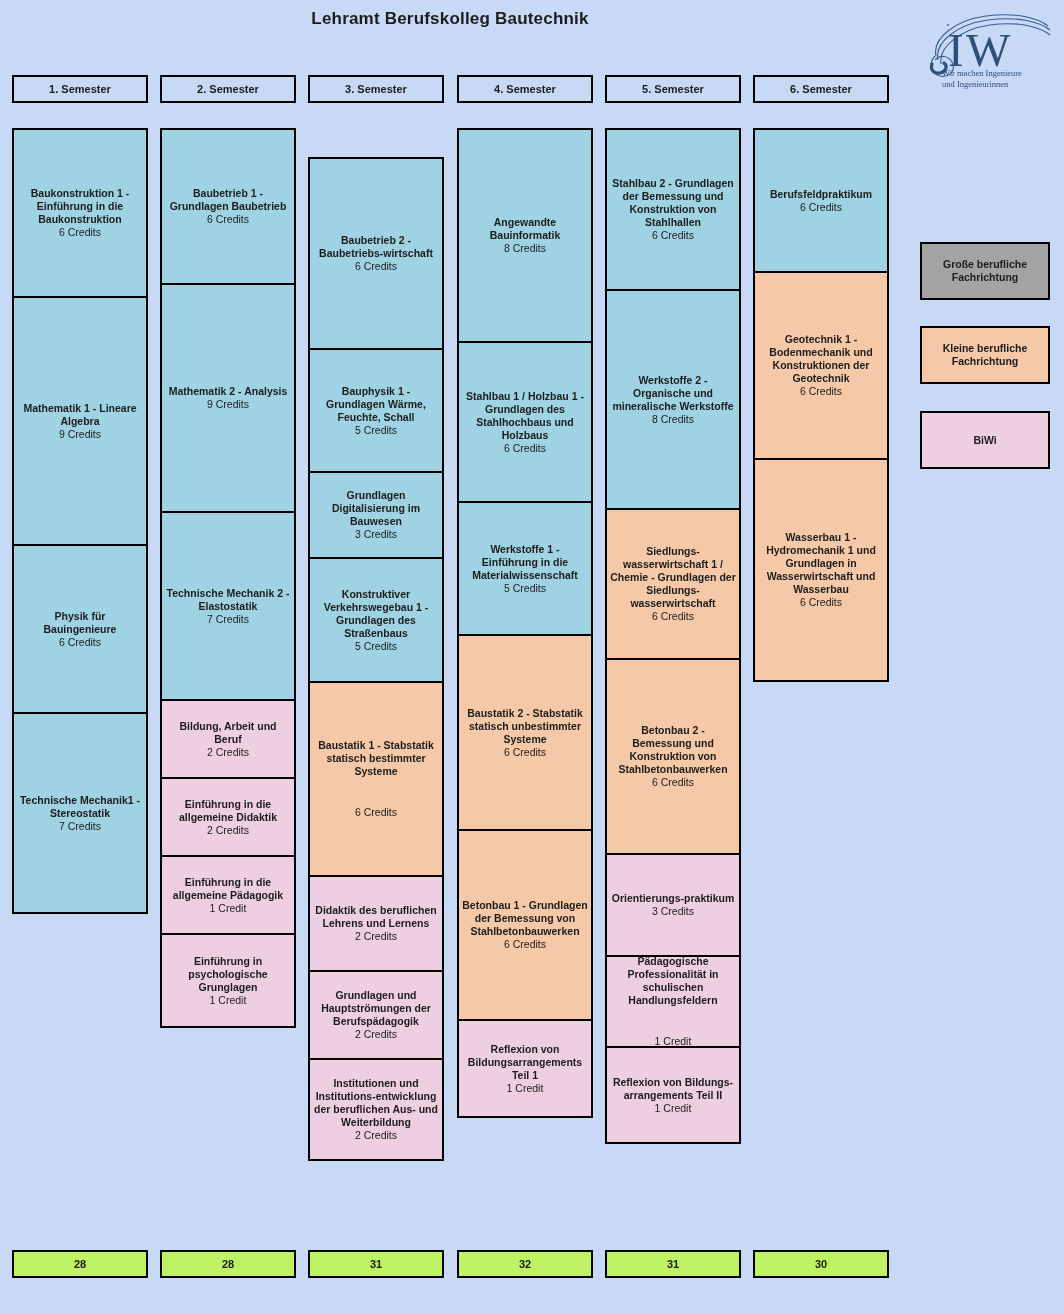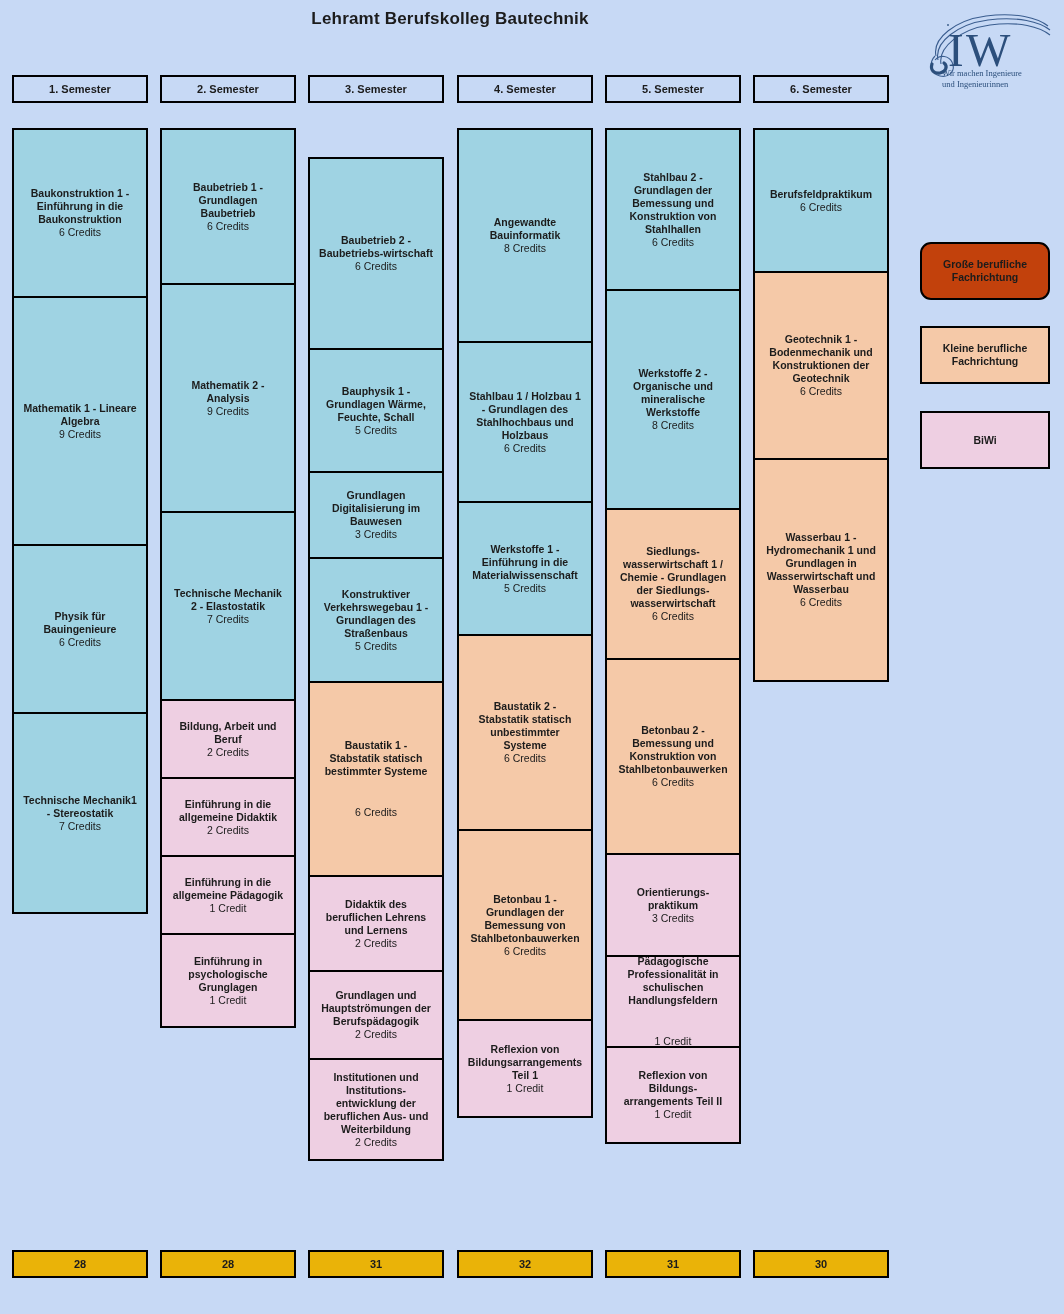--- a/index.html
+++ b/index.html
@@ -86,21 +86,21 @@
     box-sizing: border-box;
   }
   .cell {
     border: 2px solid #000;
     box-sizing: border-box;
     display: flex;
     flex-direction: column;
     align-items: center;
     justify-content: center;
     text-align: center;
-    padding: 2px 9px;
+    padding: 2px 3px;
     margin-top: -2px;
     overflow: hidden;
   }
   .cell:first-child { margin-top: 0; }
   .cell .mod-name {
     font-size: 10.5px;
     font-weight: bold;
     line-height: 13px;
     color: #1c1c1c;
   }
@@ -141,21 +141,21 @@
     color: #1c1c1c;
     padding: 0 4px;
   }
 
   
   .total-box {
     position: absolute;
     top: 1250px;
     height: 28px;
     border: 2px solid #000;
-    background: #eab308;
+    background: #bef264;
     box-sizing: border-box;
     display: flex;
     align-items: center;
     justify-content: center;
     font-size: 11px;
     font-weight: bold;
     color: #1c1c1c;
   }
 </style>
 </head>
@@ -356,21 +356,21 @@
           <div class="mod-name">Geotechnik 1 - Bodenmechanik und Konstruktionen der Geotechnik</div>
           <div class="mod-credits">6 Credits</div>
         </div>
         <div class="cell c-klein" style="height: 224px;">
           <div class="mod-name">Wasserbau 1 - Hydromechanik 1 und Grundlagen in Wasserwirtschaft und Wasserbau</div>
           <div class="mod-credits">6 Credits</div>
         </div>
       </div>
     </div>
   <div id="legend-root">
-      <div class="legend-box" style="top: 242px; background: #c2410c; border-radius: 11px;">
+      <div class="legend-box" style="top: 242px; background: #a3a3a3;">
         <span>Große berufliche Fachrichtung</span>
       </div>
       <div class="legend-box" style="top: 326px; background: rgb(245, 201, 168);">
         <span>Kleine berufliche Fachrichtung</span>
       </div>
       <div class="legend-box" style="top: 411px; background: rgb(238, 207, 226);">
         <span>BiWi</span>
       </div>
     </div>
   <div id="totals-root">

